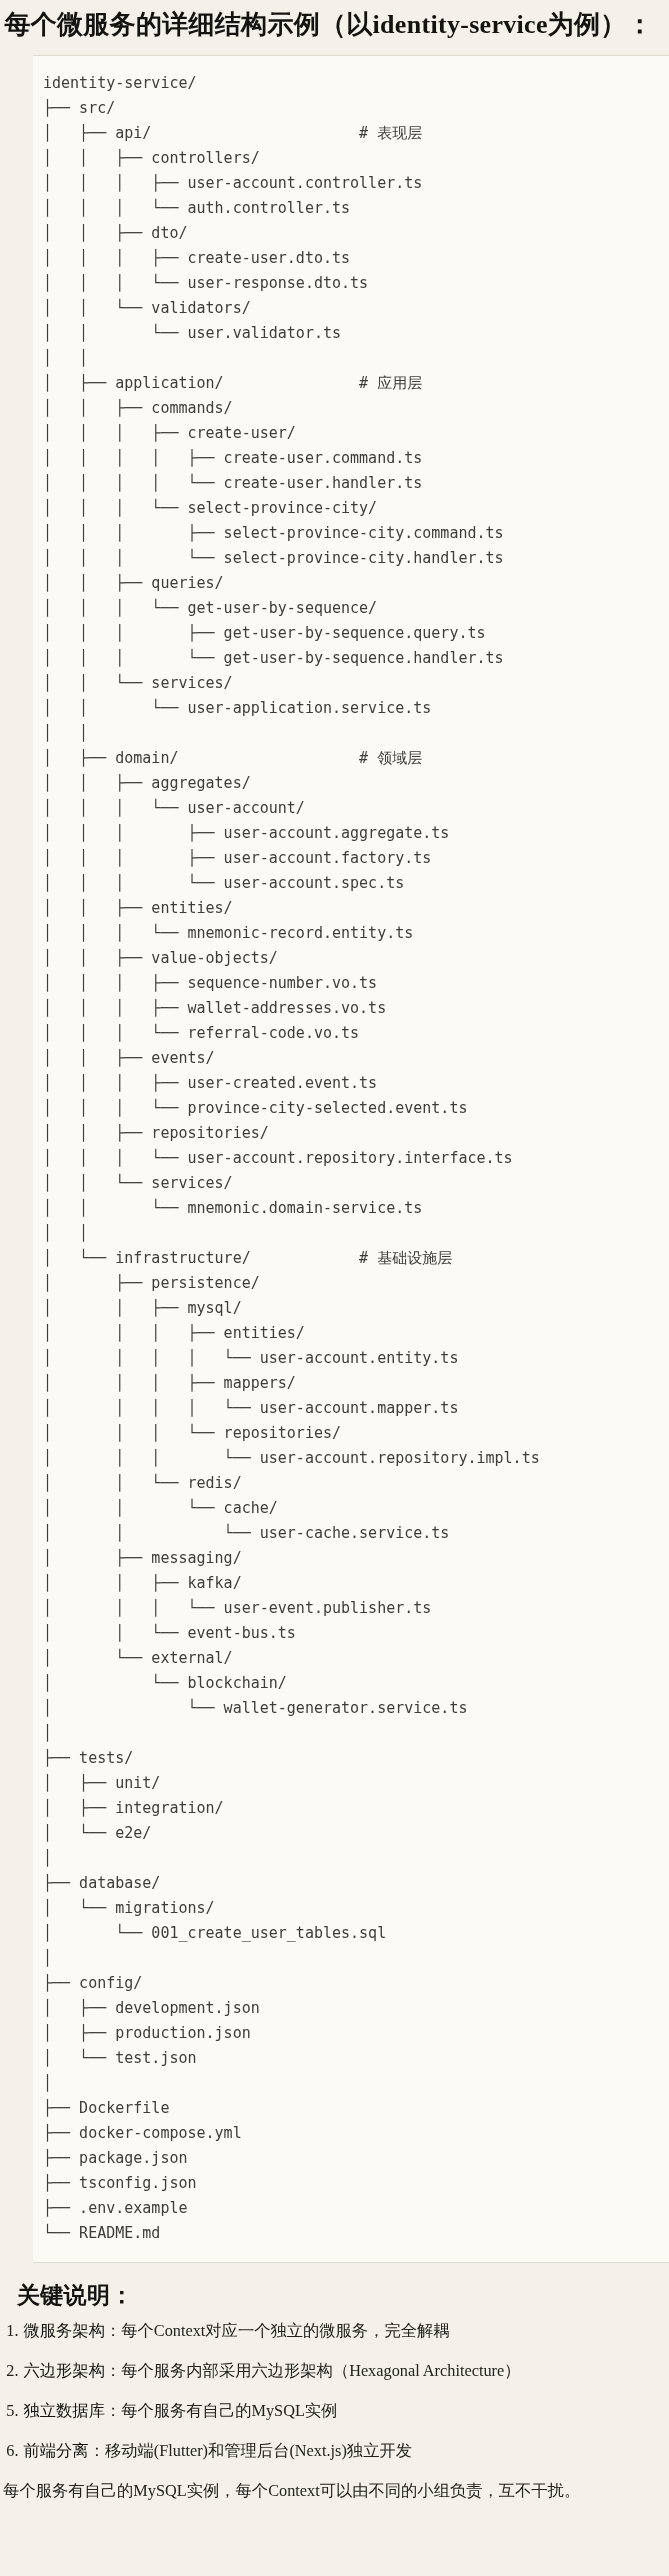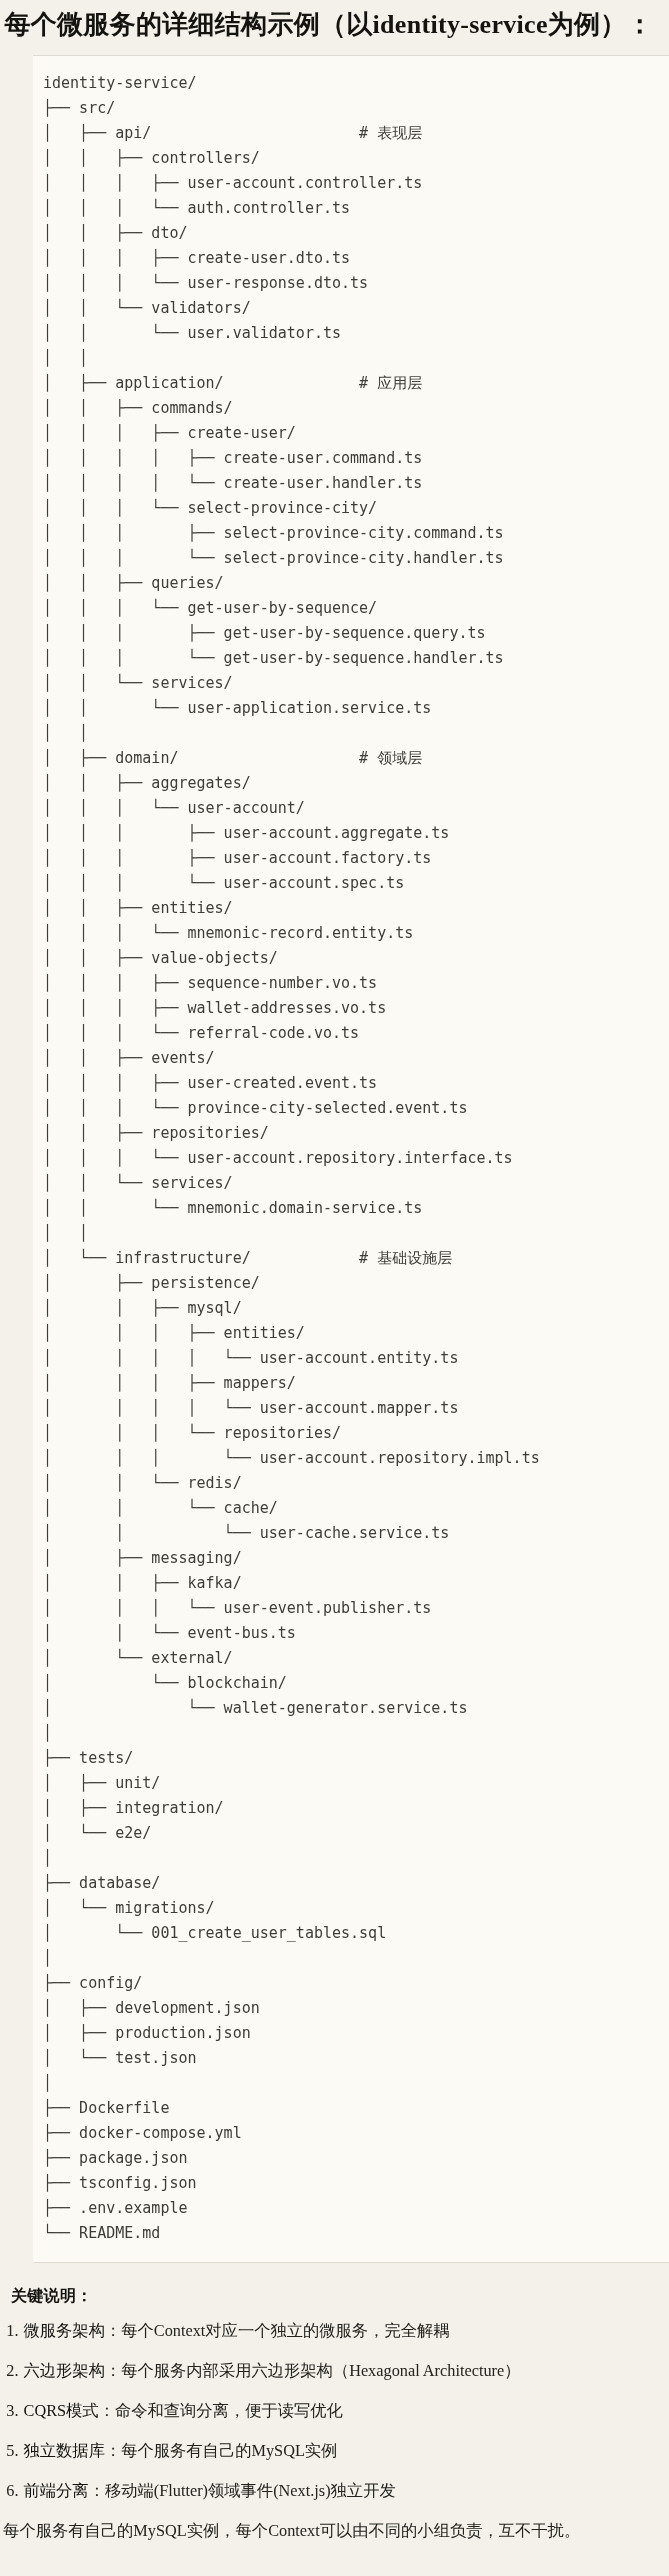--- a/index.html
+++ b/index.html
@@ -30,24 +30,24 @@
   }
   .file-tree {
     margin: 0;
     font-family: "DejaVu Sans Mono", "Liberation Mono", monospace;
     font-size: 15px;
     line-height: 25px;
     color: #3e3d38;
     white-space: pre;
   }
   .notes-heading {
-    font-size: 16px;
+    font-size: 23px;
     font-weight: 700;
     line-height: 25px;
-    margin: 20px 0 0 11px;
+    margin: 20px 0 0 17px;
     color: #14130f;
     letter-spacing: 0.3px;
   }
   .notes-list { margin: 11.3px 0 0 6.3px; }
   .note-item {
     font-size: 16.3px;
     line-height: 24.4px;
     margin-bottom: 15.6px;
     color: #23221d;
   }
@@ -153,19 +153,18 @@
 ├── tsconfig.json
 ├── .env.example
 └── README.md</pre>
 </div>
 
 <h2 class="notes-heading">关键说明：</h2>
 
 <div class="notes-list">
   <div class="note-item"><span class="note-num">1.</span><span class="note-term">微服务架构</span><span class="note-text">：每个Context对应一个独立的微服务，完全解耦</span></div>
   <div class="note-item"><span class="note-num">2.</span><span class="note-term">六边形架构</span><span class="note-text">：每个服务内部采用六边形架构（Hexagonal Architecture）</span></div>
-  <div class="note-item"><span class="note-num">3.</span><span class="note-term">CQRS模式</span><span class="note-text">：命令和查询分离，便于读写优化</span></div>
   <div class="note-item"><span class="note-num">5.</span><span class="note-term">独立数据库</span><span class="note-text">：每个服务有自己的MySQL实例</span></div>
-  <div class="note-item"><span class="note-num">6.</span><span class="note-term">前端分离</span><span class="note-text">：移动端(Flutter)领域事件(Next.js)独立开发</span></div>
+  <div class="note-item"><span class="note-num">6.</span><span class="note-term">前端分离</span><span class="note-text">：移动端(Flutter)和管理后台(Next.js)独立开发</span></div>
 </div>
 
 <p class="notes-footer">每个服务有自己的MySQL实例，每个Context可以由不同的小组负责，互不干扰。</p>
 
 
 </body></html>

